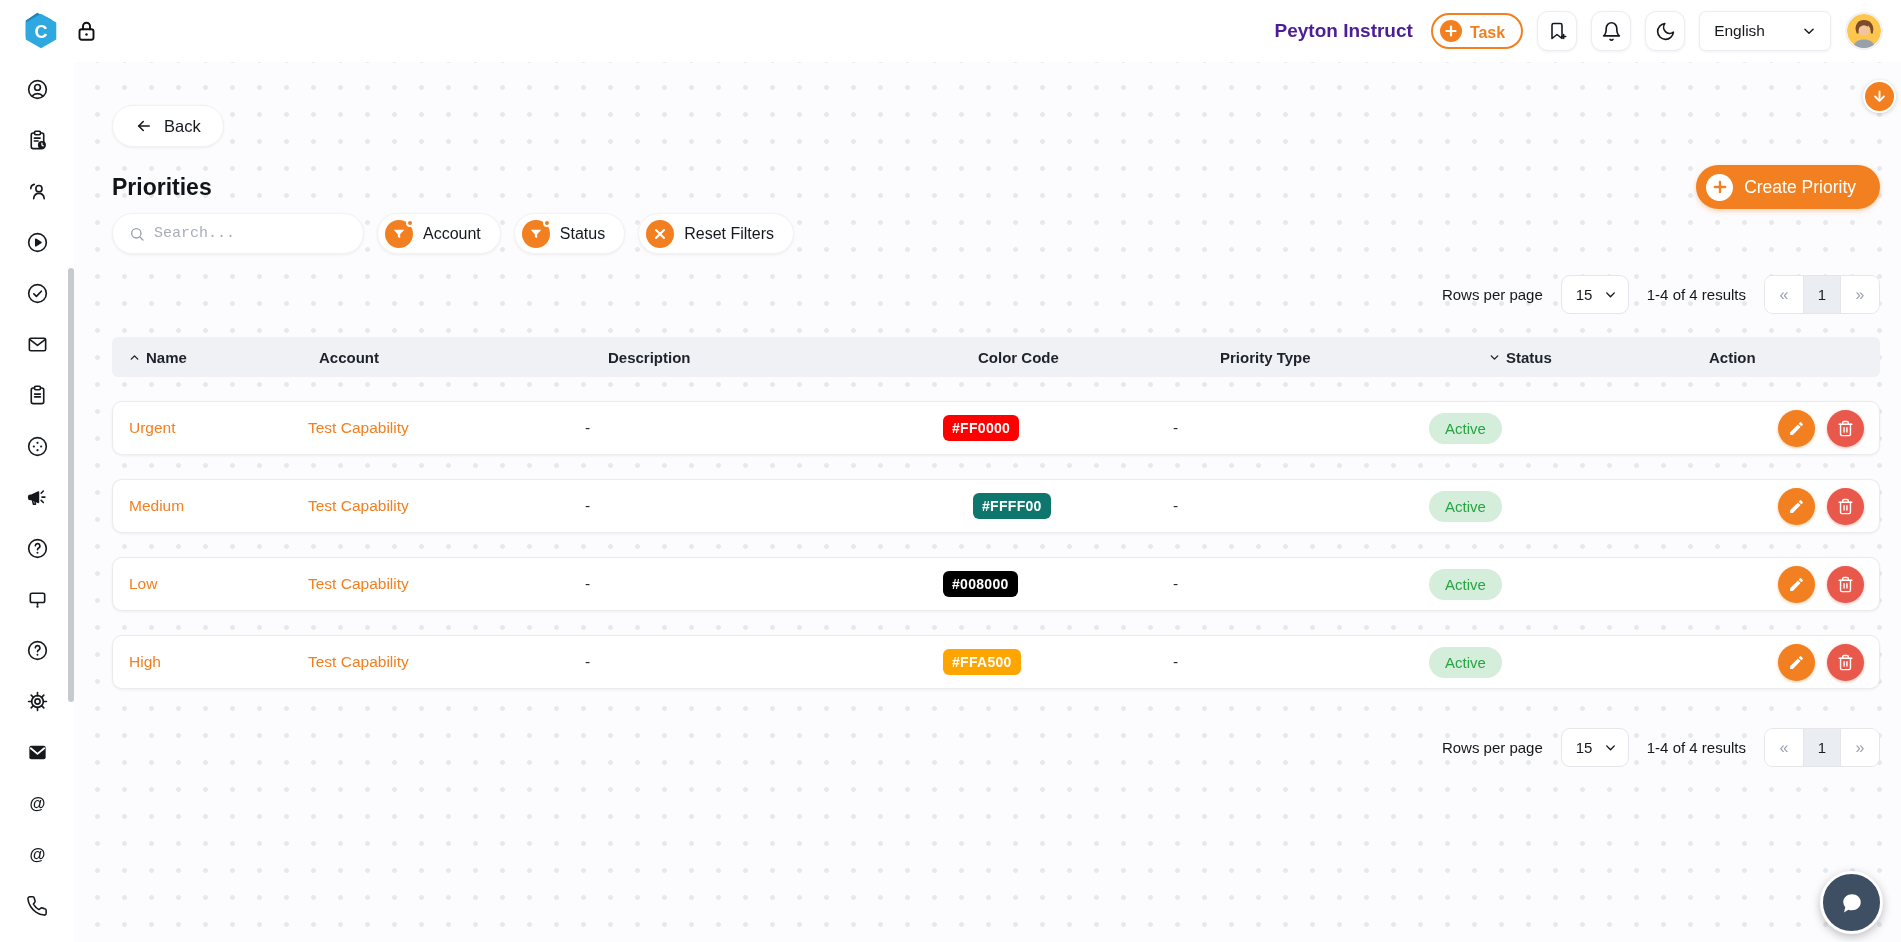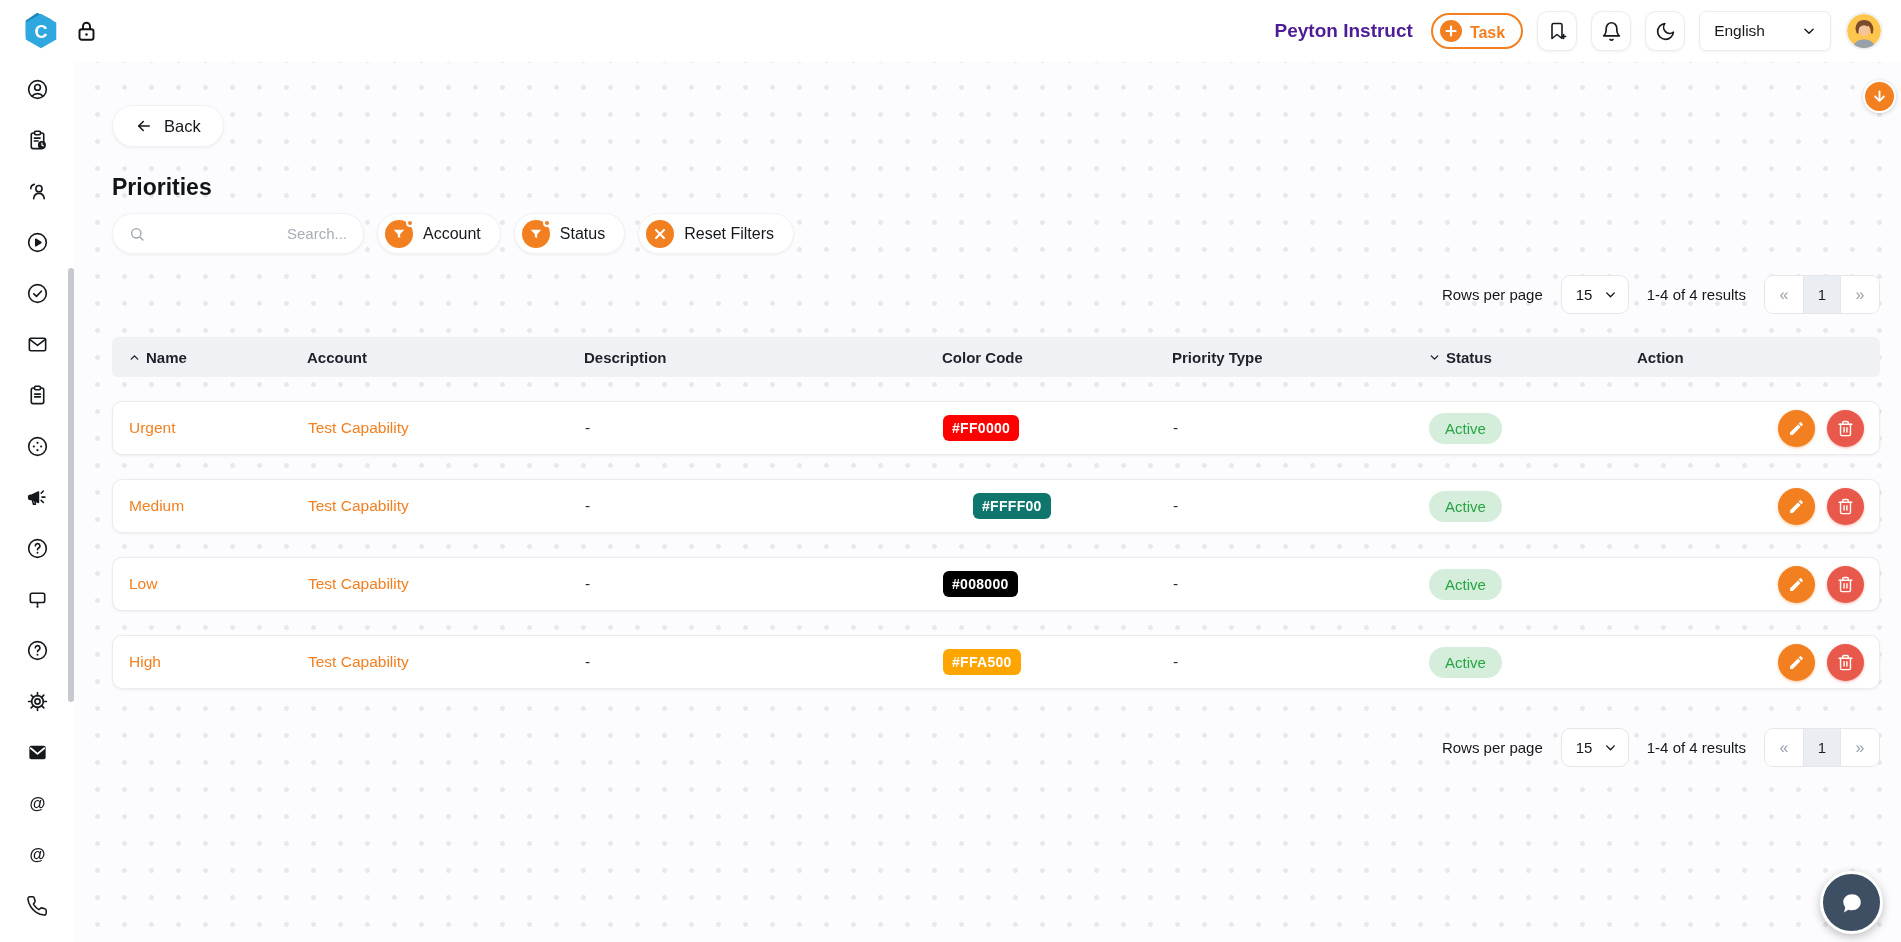--- a/index.html
+++ b/index.html
@@ -44,40 +44,40 @@
     border-radius:22px; padding:0 22px; height:42px; font-size:16.5px; color:#15181D; cursor:pointer; box-shadow:var(--soft-shadow);}
   .title-row{ display:flex; align-items:center; justify-content:space-between; margin-top:18px; height:44px;}
   .page-title{ font-size:23px; font-weight:700; color:#111418;}
   .create-btn{ display:inline-flex; align-items:center; gap:11px; background:var(--accent); color:#fff; border:none;
     border-radius:23px; height:44px; padding:0 24px 0 10px; font-size:17.5px; cursor:pointer; box-shadow:0 2px 5px rgba(242,128,33,.35);}
   .create-plus{ width:27px; height:27px; background:#fff; border-radius:50%; display:flex; align-items:center; justify-content:center;}
 
   .filter-row{ display:flex; align-items:center; gap:13px; margin-top:4px; }
   .search-box{ width:252px; height:41px; background:#fff; border:1px solid #F1F2F4; border-radius:21px;
     display:flex; align-items:center; gap:9px; padding:0 16px; box-shadow:var(--soft-shadow);}
-  .search-box input{ border:none; outline:none; font-size:15px; color:#0f172a; width:100%; background:transparent; font-family:Liberation Sans, sans-serif;text-align:right;}
+  .search-box input{ border:none; outline:none; font-size:15px; color:#0f172a; width:100%; background:transparent; font-family:Liberation Mono, monospace;}
   .search-box input::placeholder{ color:#A8AEB8; }
   .pill-btn{ display:inline-flex; align-items:center; gap:10px; background:#fff; border:1px solid #F1F2F4; border-radius:21px;
     height:41px; padding:0 19px 0 7px; font-size:16px; color:#15181D; cursor:pointer; box-shadow:var(--soft-shadow);}
   .funnel-circle,.xreset-circle{ width:28px; height:28px; border-radius:50%; background:var(--accent); position:relative;
     display:flex; align-items:center; justify-content:center; flex:none;}
   .funnel-dot{ position:absolute; top:-1px; right:-1px; width:8px; height:8px; border-radius:50%; background:var(--accent); border:2px solid #fff;}
 
   
   .pag-row{ display:flex; align-items:center; justify-content:flex-end; gap:18px; font-size:15px; color:#14171C;}
   .pag-top{ margin-top:21px; } .pag-bottom{ margin-top:39px; }
   .perpage-select{ display:flex; align-items:center; justify-content:space-between; width:68px; height:39px; background:#fff;
     border:1px solid #E4E6EA; border-radius:9px; padding:0 11px 0 14px; cursor:pointer;}
   .pager{ display:flex; align-items:stretch; background:#fff; border:1px solid #E4E6EA; border-radius:9px; overflow:hidden; height:39px;}
   .pager .pcell{ width:38px; display:flex; align-items:center; justify-content:center; font-size:16px; color:#9AA1AB; cursor:pointer; background:#fff; border:none;}
   .pager .pcur{ background:#EAEDF1; color:#1A1E24; font-size:15px; border-left:1px solid #E4E6EA; border-right:1px solid #E4E6EA; }
 
   
   .tgrid{ display:grid; grid-template-columns:179px 277px 358px 230px 256px 209px 1fr; align-items:center; padding-left:16px;}
-  .thead{ margin-top:23px; height:40px; background:#EFF1F5; border-radius:6px; font-weight:700; font-size:15px; color:#1D222B;}
+  .thead{ margin-top:23px; height:40px; background:#EFF1F5; border-radius:6px; font-weight:700; font-size:15px; color:#1D222B;gap:12px;}
   .th{ display:flex; align-items:center; gap:5px; cursor:pointer;}
   .th.nosort{ cursor:default; }
   .trow{ height:54px; background:#fff; border:1px solid #E9EBEF; border-radius:10px; margin-top:24px; font-size:15.5px; box-shadow:var(--soft-shadow);}
   .trow:first-of-type{ margin-top:24px; }
   .cell-link{ color:var(--accent); cursor:pointer; }
   .cell-dim{ color:#272C33; }
   .color-badge{ display:inline-block; color:#fff; font-weight:700; font-size:14px; letter-spacing:.3px;
     padding:6px 9px; border-radius:6px; line-height:1;}
   .status-badge{ display:inline-block; background:var(--active-bg); color:var(--active-text); font-size:15px;
     padding:8px 16px; border-radius:17px; line-height:1; cursor:default;}
@@ -290,20 +290,28 @@
     <button class="back-btn">
       <svg width="18" height="18" viewBox="0 0 24 24" fill="none" stroke="#15181D" stroke-width="2.1" stroke-linecap="round" stroke-linejoin="round">
         <path d="M19 12H5"></path>
           <polyline points="11 18 5 12 11 6"></polyline>
       </svg>
       <span>Back</span>
     </button>
 
     <div class="title-row">
       <h1 class="page-title">Priorities</h1>
+      <button class="create-btn">
+        <span class="create-plus">
+          <svg width="14" height="14" viewBox="0 0 14 14" stroke="#F28021" stroke-width="2.3" stroke-linecap="round">
+              <path d="M7 1.8v10.4M1.8 7h10.4"></path>
+            </svg>
+        </span>
+        <span>Create Priority</span>
+      </button>
     </div>
 
     <div class="filter-row">
       <div class="search-box">
         <svg width="18" height="18" viewBox="0 0 24 24" fill="none" stroke="#9AA1AB" stroke-width="2" stroke-linecap="round">
           <circle cx="11" cy="11" r="7"></circle>
             <path d="M16.8 16.8L21 21"></path>
         </svg>
         <input type="text" placeholder="Search..." style="">
       </div>

